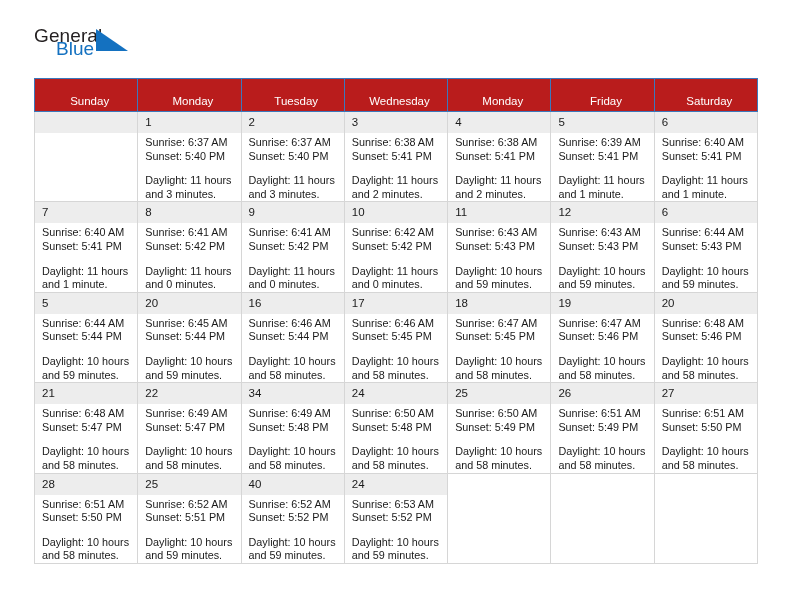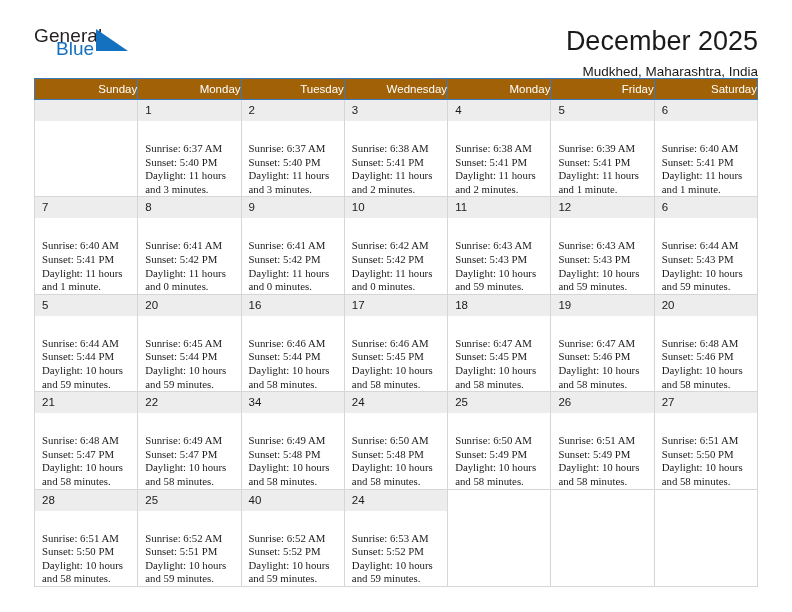--- a/index.html
+++ b/index.html
@@ -79,26 +79,26 @@
   }
 
   
   .cal {
     margin-top: 6px;
     width: 724px;
     border-collapse: collapse;
     table-layout: fixed;
   }
   .cal th {
-    background: #a16207;
+    background: #b91c1c;
     color: #ffffff;
     font-size: 11.5px;
     font-weight: normal;
-    text-align: right;
-    padding: 4px 0 4px 7px;
+    text-align: center;
+    padding: 16px 0 4px 7px;
     height: 19px;
     box-sizing: border-box;
     border: 1px solid #3b78bc;
   }
   .cal td {
     vertical-align: top;
     border: 1px solid #d6d6d6;
     padding: 0;
     width: 103.4px;
     height: 89px;
@@ -110,54 +110,50 @@
   .daynum {
     display: block;
     background: #ededed;
     font-size: 11.5px;
     line-height: 13px;
     padding: 4px 0 4px 7px;
     color: #1a1a1a;
     min-height: 13px;
   }
   .info {
-    padding: 21px 6px 0 7px;
+    padding: 3px 6px 0 7px;
     font-size: 10.8px;
     line-height: 13.6px;
     color: #1a1a1a;
-    font-family: Liberation Serif, serif;
   }
   .info div {
     white-space: nowrap;
   }
   .info .daylight {
     white-space: normal;
+    margin-top: 11px;
   }
 </style>
 </head>
 <body>
 
 <div class="page">
 
   <div class="top">
 
     <div class="logo">
       <span class="logo-general">General</span>
       <span class="logo-blue">Blue</span>
       <span class="logo-tri">
         <svg width="32" height="22" viewBox="0 0 32 22" aria-hidden="true">
           <polygon points="0,22 32,22 0,0" fill="#1471c0" transform="translate(0,0) scale(1,1)"></polygon>
         </svg>
       </span>
     </div>
 
-    <div class="titles">
-      <h1 class="cal-title">December 2025</h1>
-      <div class="cal-sub">Mudkhed, Maharashtra, India</div>
-    </div>
 
   </div>
 
   <table class="cal">
     <thead>
       <tr id="weekday-row">
           <th>Sunday</th>
           <th>Monday</th>
           <th>Tuesday</th>
           <th>Wednesday</th>

